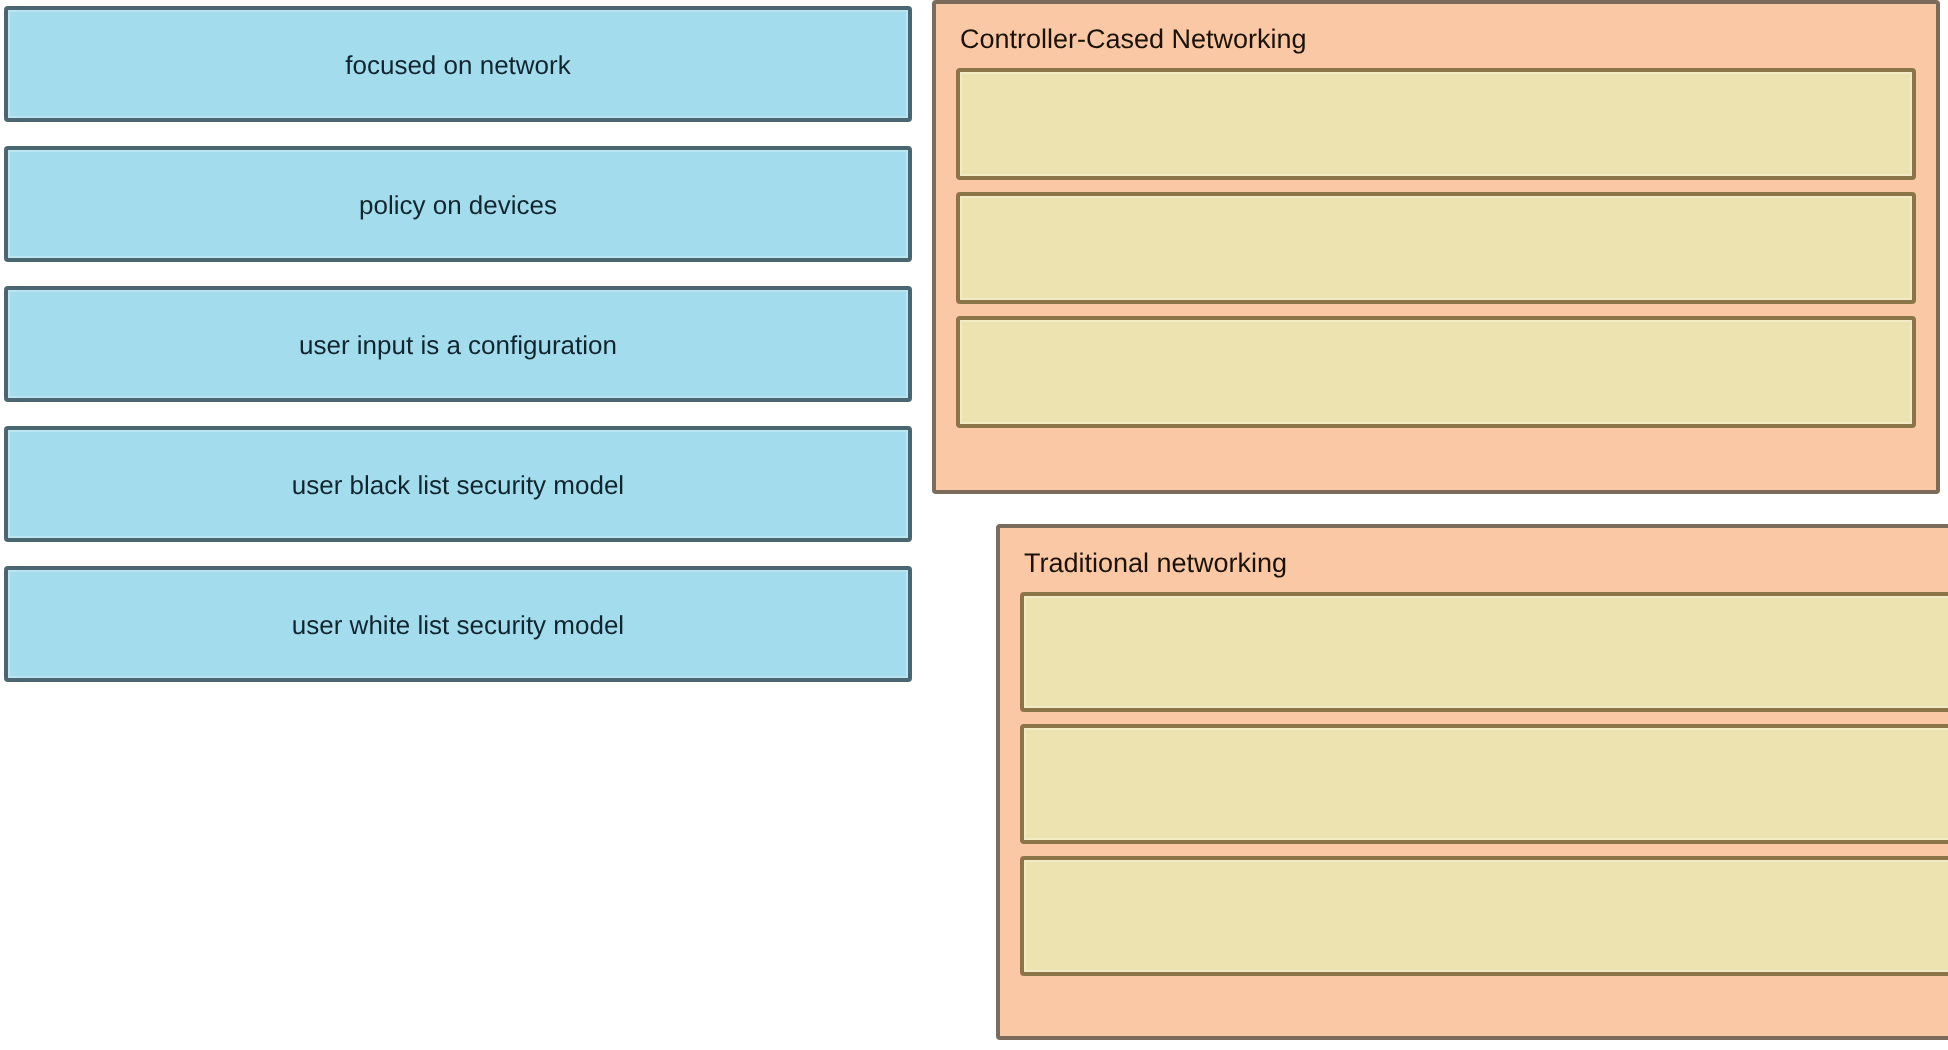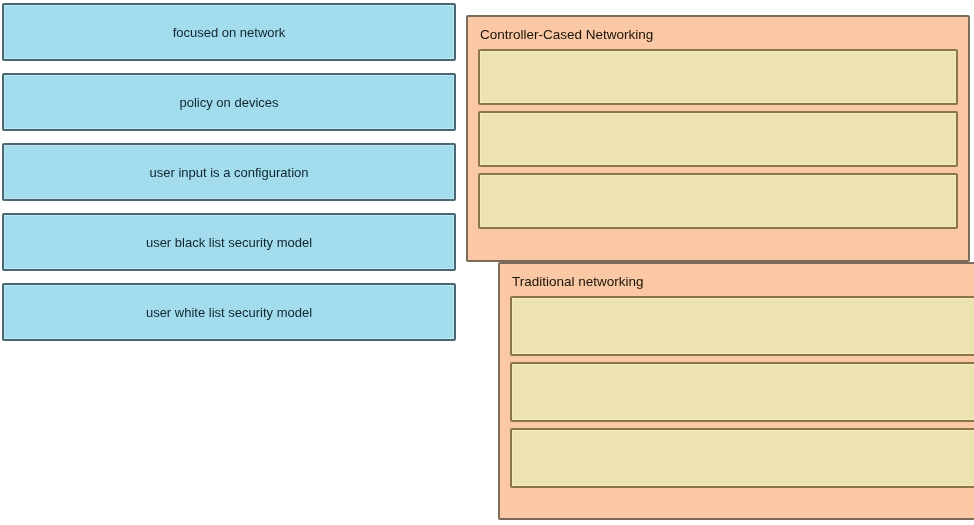--- a/index.html
+++ b/index.html
@@ -50,21 +50,21 @@
   .target-panel {
     position: absolute;
     left: 466px;
     width: 504px;
     box-sizing: border-box;
     background: #fac8a4;
     border: 2px solid #7a6b5a;
     border-radius: 2px;
     padding: 4px 10px 8px 10px;
   }
-  #panel-controller { top: 15px;   height: 247px; }
+  #panel-controller { top: 0;   height: 247px; }
   #panel-traditional { top: 262px; height: 258px; margin-left: 32px; }
 
   .panel-title {
     font-size: 13.5px;
     color: #1a1207;
     line-height: 1;
     padding: 7px 2px 6px 2px;
   }
 
   .dropzone-stack {

